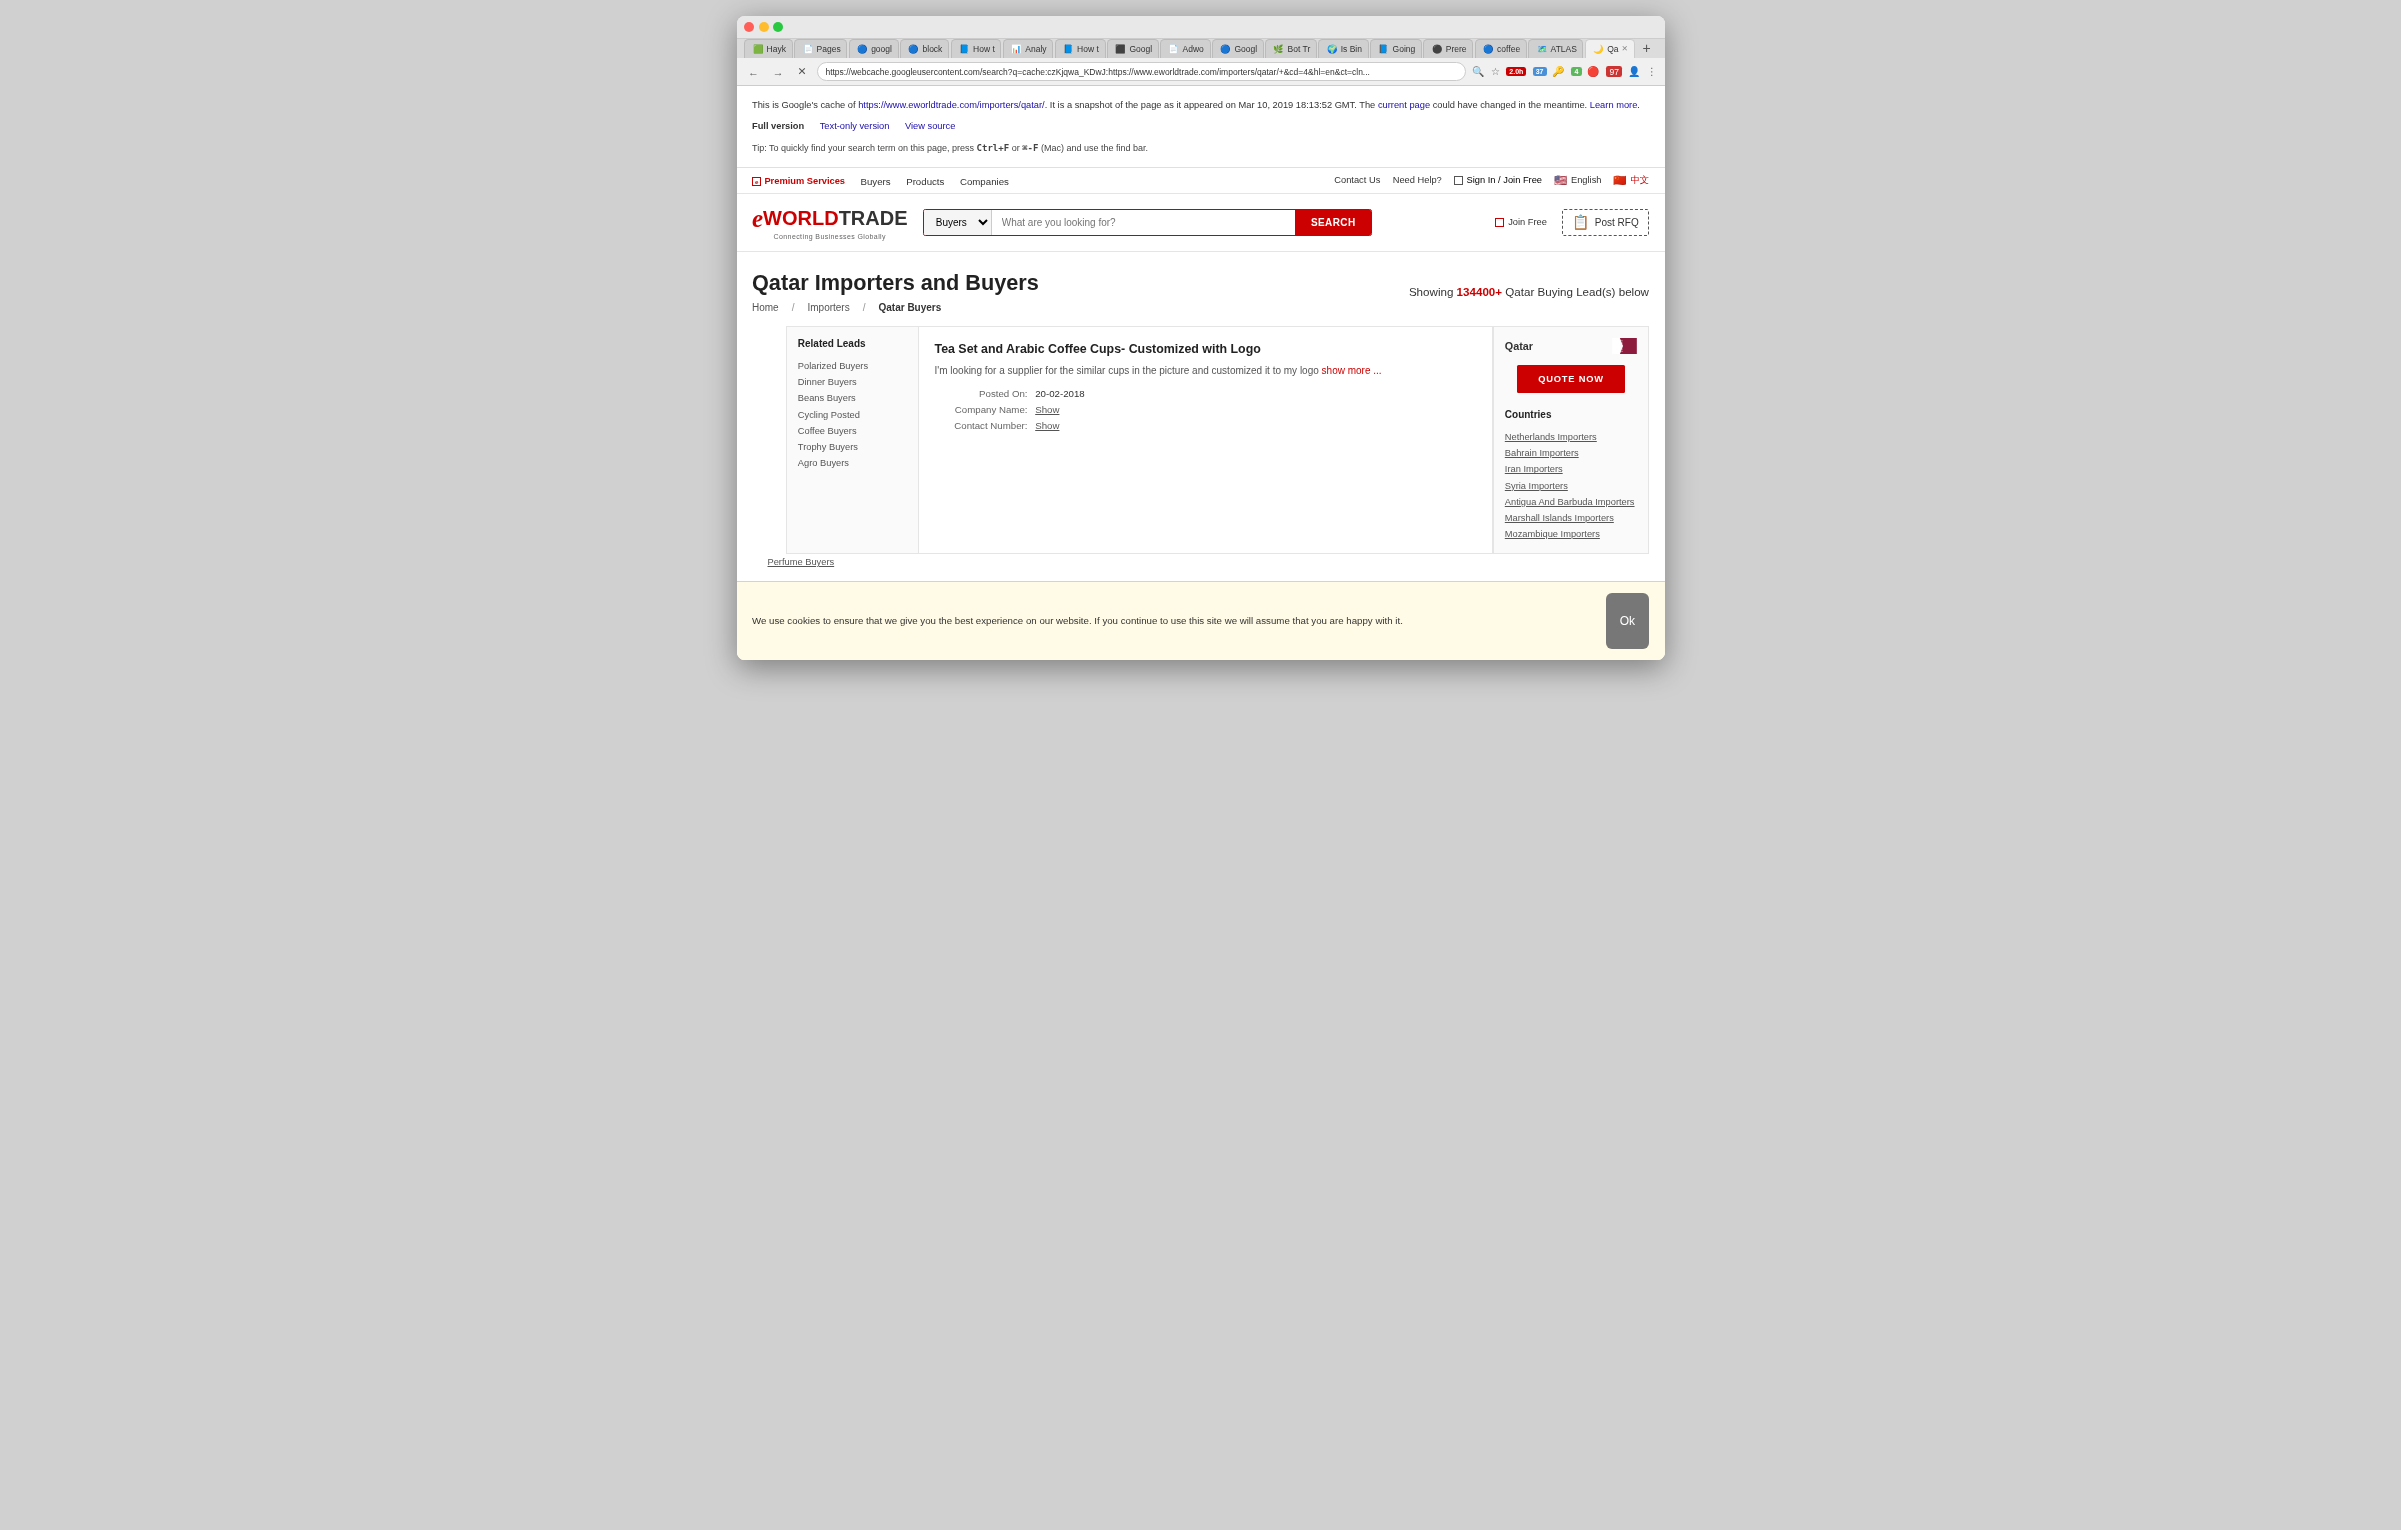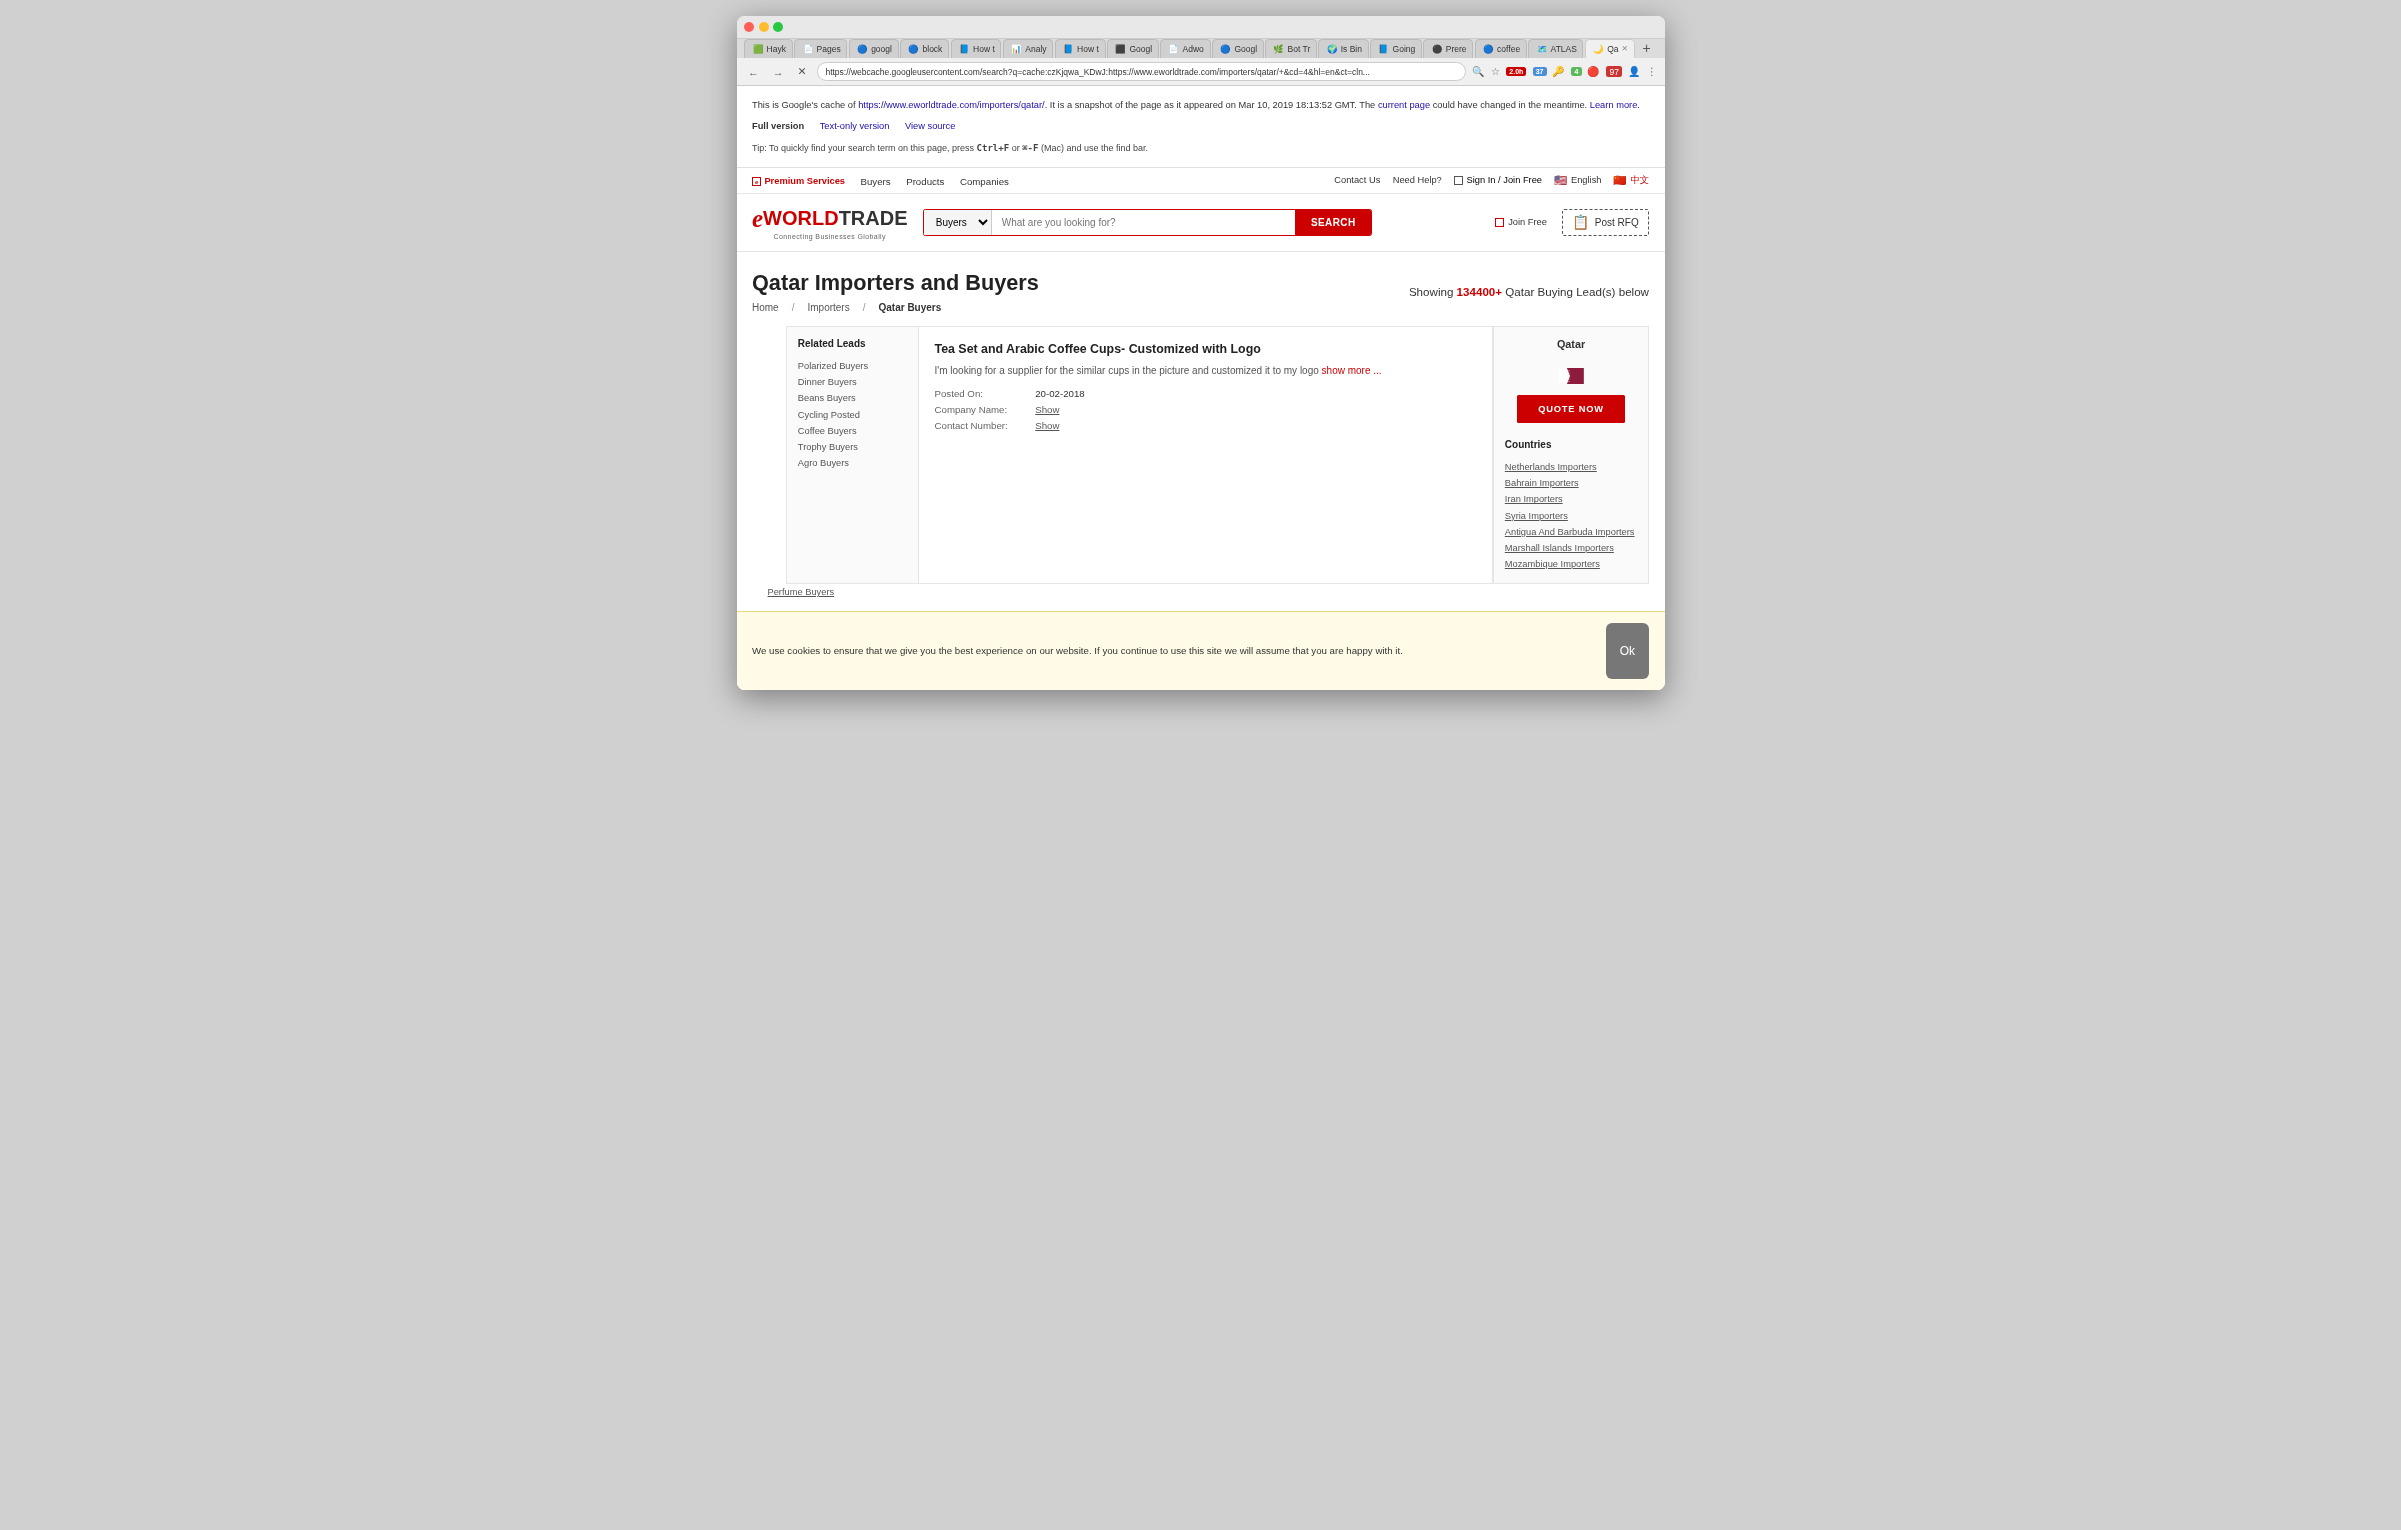--- a/index.html
+++ b/index.html
@@ -236,21 +236,21 @@
     .sidebar-link { display: block; font-size: 9.3px; color: #555; padding: 3.1px 0; cursor: pointer; text-decoration: none; }
 
     
     .lead-card {
       padding: 15.5px;
       border-right: 0.8px solid #e5e5e5;
     }
     .lead-title { font-size: 12.4px; font-weight: bold; color: #222; margin-bottom: 6.2px; }
     .lead-desc { font-size: 10px; color: #555; line-height: 1.5; margin-bottom: 10.8px; }
     .show-more { color: #cc0000; cursor: pointer; text-decoration: none; }
-    .lead-details { font-size: 9.7px; color: #444; }
+    .lead-details { font-size: 9.7px; color: #444; text-align: right; }
     .lead-row { display: flex; gap: 7.7px; margin-bottom: 4.6px; align-items: center; }
     .lead-label { width: 93px; color: #666; }
     .lead-value { color: #333; }
     .show-link { color: #555; text-decoration: underline; cursor: pointer; }
     .quote-btn {
       background: #cc0000;
       color: white;
       border: none;
       padding: 9.3px 15.5px;
       font-size: 9.3px;
@@ -528,21 +528,21 @@
             </div>
             <div class="lead-row">
               <span class="lead-label">Contact Number:</span>
               <a class="show-link" href="#">Show</a>
             </div>
           </div>
         </div>
 
         <div style="padding:10.8px; border-left:0.8px solid #e5e5e5; background:#fafafa;">
 
-          <div style="display:flex; align-items:center; gap:18px; margin-bottom:10.8px; justify-content:space-between;flex-direction:column;">
+          <div style="display:flex; align-items:center; gap:18px; margin-bottom:10.8px; justify-content:space-between;">
             <span style="font-size:10.8px; font-weight:bold; color:#333;">Qatar</span>
             <svg class="flag-qatar" viewBox="0 0 32 21" xmlns="http://www.w3.org/2000/svg">
               <rect width="10" height="21" fill="white"></rect>
               <polygon points="10,0 32,0 32,21 10,21 14,10.5" fill="#8D1B3D"></polygon>
               <line x1="10" y1="3" x2="14" y2="3.75" stroke="white" stroke-width="0.5"></line>
               <line x1="10" y1="6" x2="14" y2="6.75" stroke="white" stroke-width="0.5"></line>
               <line x1="10" y1="9" x2="14" y2="9.75" stroke="white" stroke-width="0.5"></line>
               <line x1="10" y1="12" x2="14" y2="11.25" stroke="white" stroke-width="0.5"></line>
               <line x1="10" y1="15" x2="14" y2="14.25" stroke="white" stroke-width="0.5"></line>
               <line x1="10" y1="18" x2="14" y2="17.25" stroke="white" stroke-width="0.5"></line>

